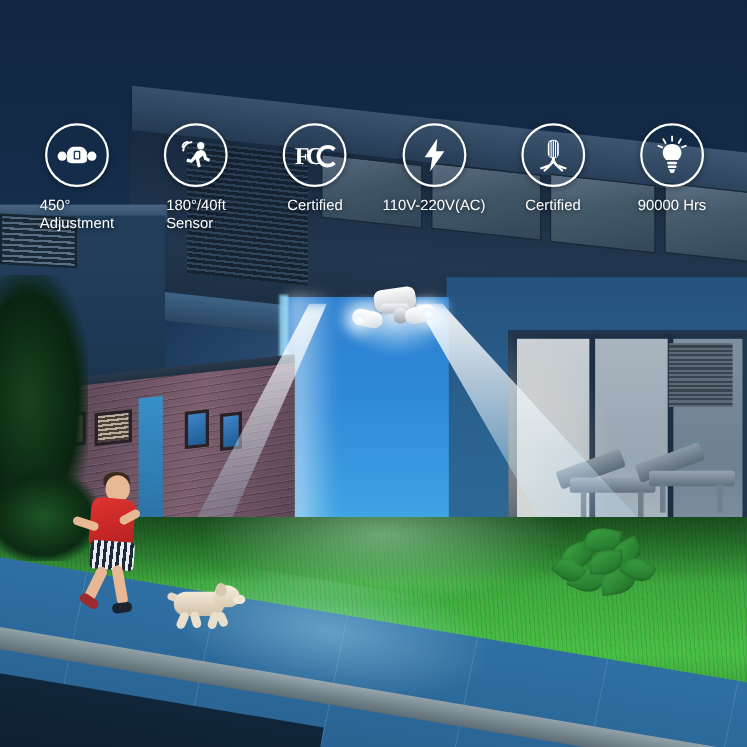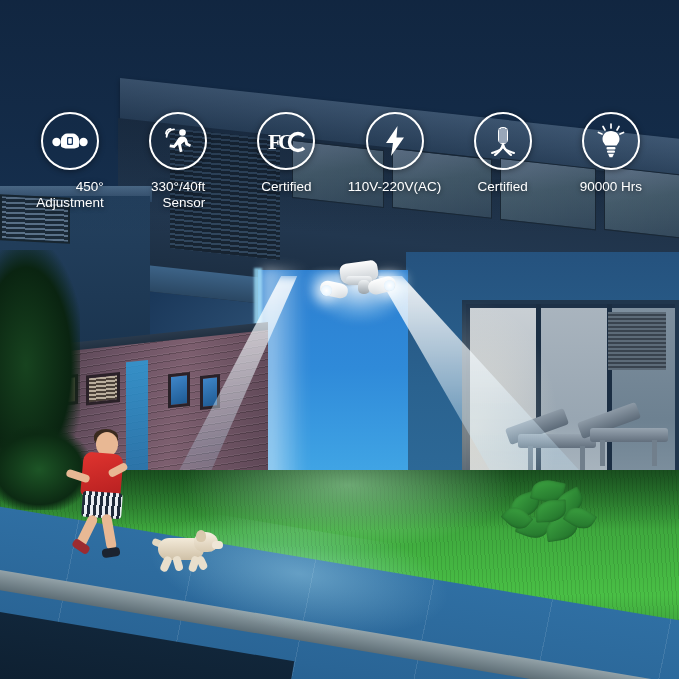--- a/index.html
+++ b/index.html
@@ -267,21 +267,21 @@
     display:flex;justify-content:space-between;align-items:flex-start;
   }
   .badge{width:104px;display:flex;flex-direction:column;align-items:center;}
   .badge-circle{
     width:54px;height:54px;border-radius:50%;border:2px solid #ffffff;
     display:flex;align-items:center;justify-content:center;
     box-shadow:0 1px 6px rgba(0,0,0,.45);
   }
   .badge-label{
     margin-top:9px;color:#ffffff;font-size:13.5px;line-height:15.5px;
-    text-align:right;text-shadow:0 1px 5px rgba(0,0,0,.65);white-space:pre-line;
+    text-align:left;text-shadow:0 1px 5px rgba(0,0,0,.65);white-space:pre-line;
   }
 </style>
 </head>
 <body>
 
 <div id="scene">
 
   <div class="layer" id="sky"></div>
   <div class="layer" id="sky-haze"></div>
 
@@ -420,21 +420,21 @@
       <div class="badge-circle">
         <svg width="34" height="34" viewBox="0 0 34 34" fill="none" aria-hidden="true">
           <g stroke="#fff" stroke-width="1.8" fill="none" stroke-linecap="round">
             <path d="M5 9.5 A4.6 4.6 0 0 1 9.6 5"></path>
             <path d="M5.6 12.8 A7.6 7.6 0 0 1 13 5.4"></path>
           </g>
           <circle cx="21.5" cy="8.5" r="3.3" fill="#fff"></circle>
           <path d="M20.5 12.5 C23.5 12 25.5 13.5 26 15.5 L27 19 L30 20.5 L29 23 L24.5 21 L23.5 17.5 L20 20.5 L21.5 27.5 L18.8 28.2 L17 20.5 L13.5 24 L8.5 23.2 L9 20.4 L12.8 21 L16.5 15.5 C17.4 13.8 18.8 12.8 20.5 12.5 Z" fill="#fff"></path>
         </svg>
       </div>
-      <div class="badge-label">330°/40ft
+      <div class="badge-label">180°/40ft
 Sensor</div>
     </div>
 
     <div class="badge">
       <div class="badge-circle">
         <svg width="40" height="28" viewBox="0 0 40 28" aria-hidden="true">
           <text x="2" y="22" font-family="Liberation Serif, serif" font-size="22" font-weight="bold" fill="#fff">F</text>
           <text x="12" y="22" font-family="Liberation Serif, serif" font-size="22" font-weight="bold" fill="#fff">C</text>
           <path d="M38 9 A8.5 8.5 0 1 0 38 21" stroke="#fff" stroke-width="3.4" fill="none" stroke-linecap="butt"></path>
         </svg>

